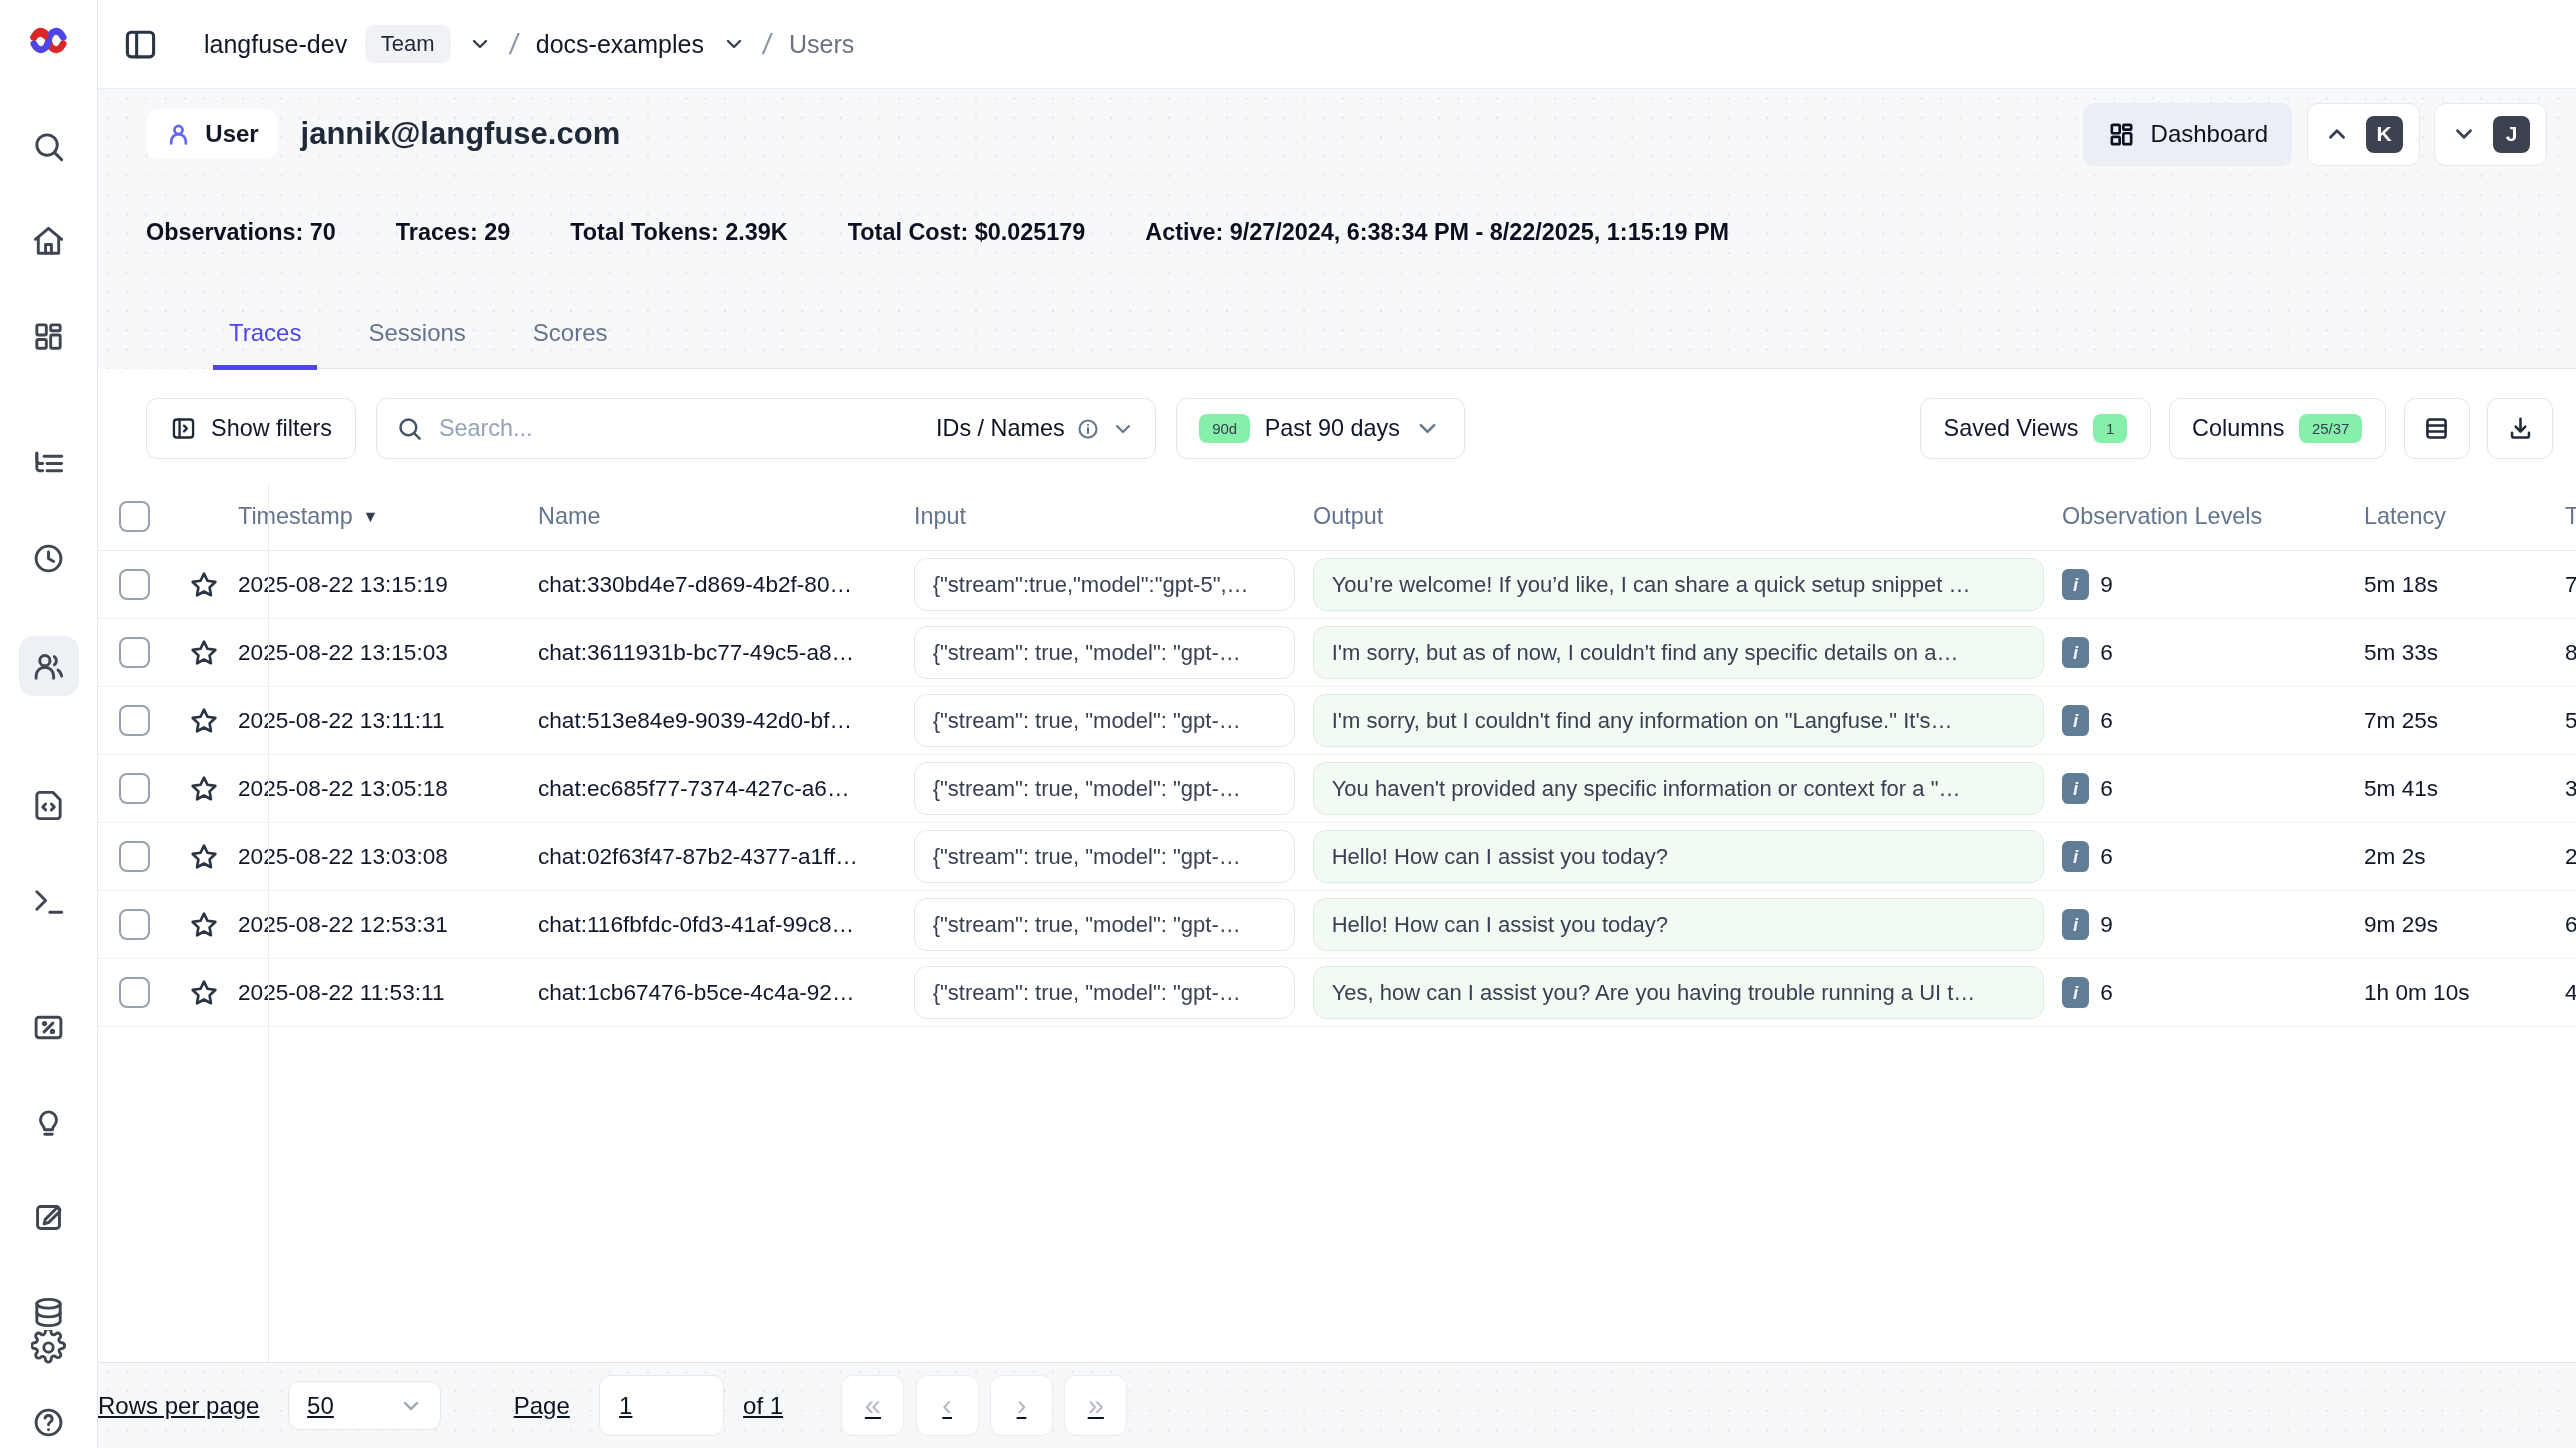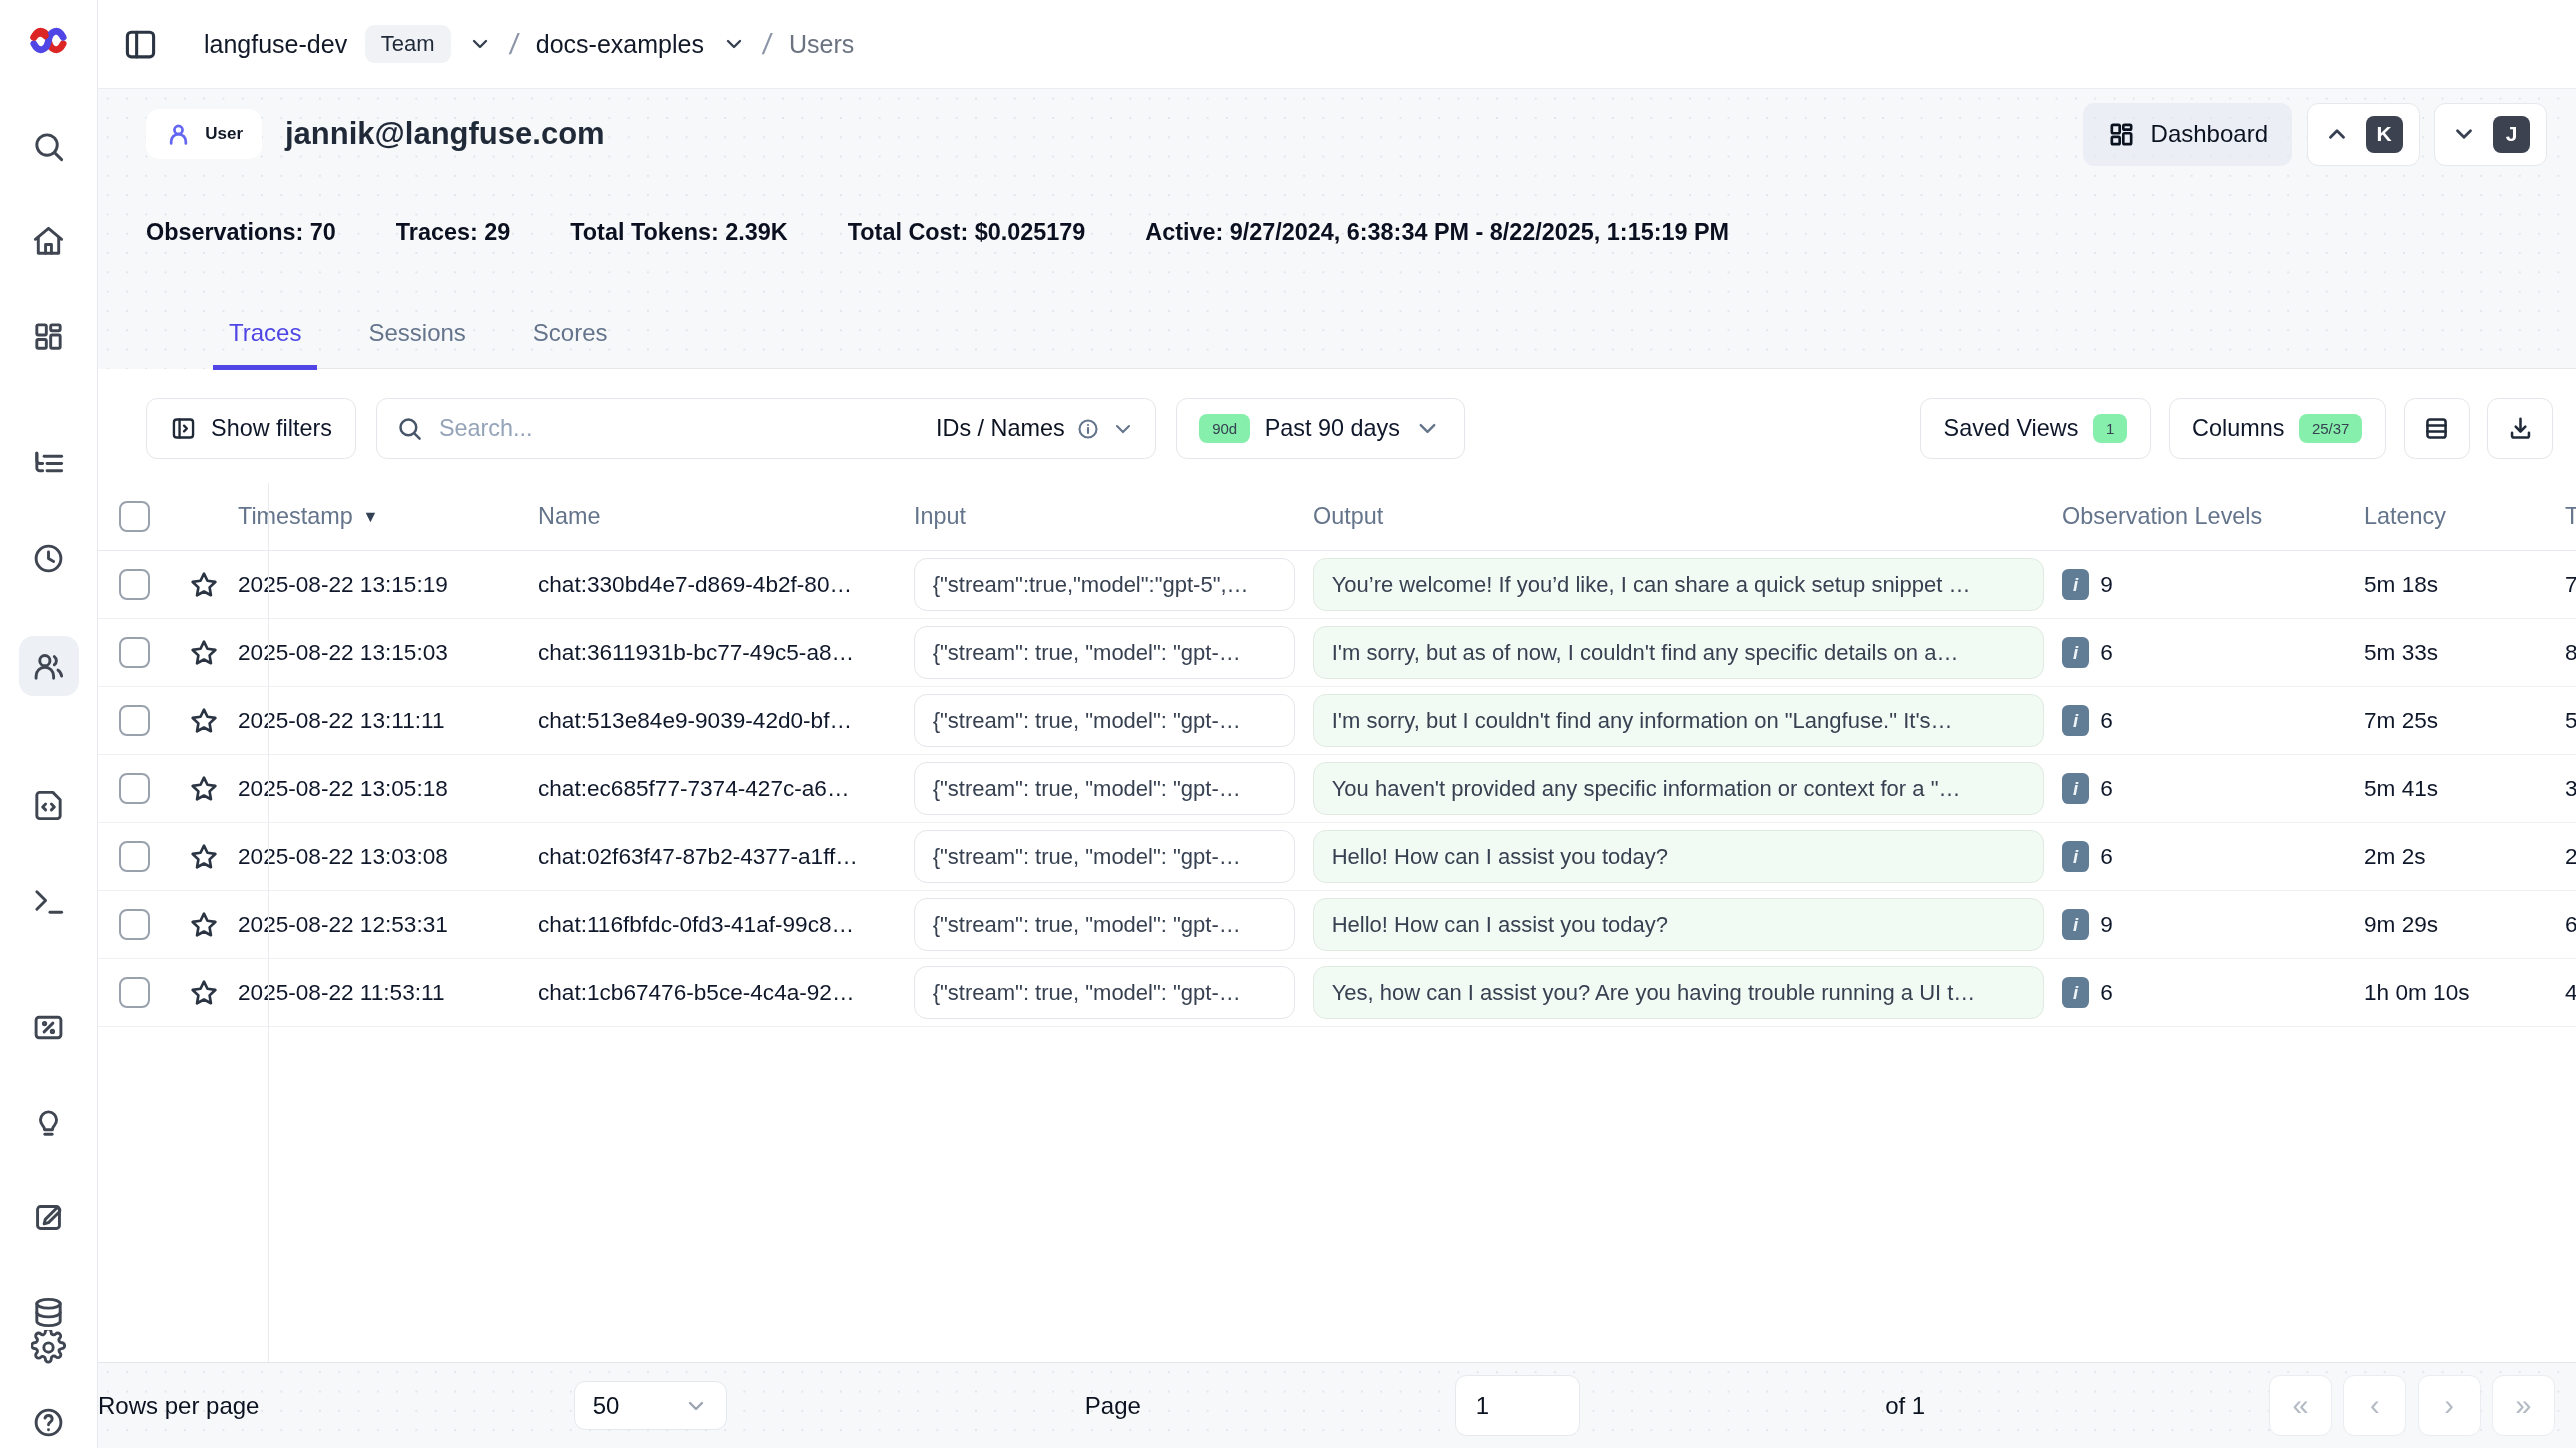--- a/index.html
+++ b/index.html
@@ -33,21 +33,21 @@
   .chev { width:24px; height:24px; stroke:#374151; stroke-width:2.4; fill:none; stroke-linecap:round; stroke-linejoin:round; }
 
   .content { flex:1; background-color:#f7f8fa;
              background-image: radial-gradient(#e2e5eb 1.4px, transparent 1.4px);
              background-size:19.3px 19.3px; display:flex; flex-direction:column; min-height:0; }
 
   
   .user-header { height:90px; flex:0 0 90px; display:flex; align-items:center; padding:0 29px 0 48px; }
   .user-pill { background:#fff; border-radius:13px; padding:11.3px 19.3px; display:flex; align-items:center; gap:13px; }
   .user-pill svg { width:27px; height:27px; stroke:#6366f1; stroke-width:2.4; fill:none; stroke-linecap:round; stroke-linejoin:round; }
-  .user-pill span { font-size:17px; font-weight:700; color:#111827; }
+  .user-pill span { font-size:24px; font-weight:700; color:#111827; }
   .user-email { margin-left:22.6px; font-size:31px; font-weight:700; color:#1f2937; }
   .header-actions { margin-left:auto; display:flex; align-items:flex-start; gap:14.5px; }
   .btn-dashboard { display:flex; align-items:center; gap:14.5px; background:rgba(226,232,240,0.55); border:none;
                    border-radius:11.3px; height:63px; padding:0 24px; font-size:24px; font-weight:500; color:#0b1220; cursor:pointer; font-family:inherit; }
   .btn-dashboard svg { width:29px; height:29px; stroke:#0b1220; stroke-width:2.2; fill:none; stroke-linejoin:round; }
   .btn-nav { display:flex; align-items:center; gap:16px; background:#fff; border:1.2px solid #e5e8ed; border-radius:11.3px;
              height:63px; padding:0 16px; cursor:pointer; }
   .btn-nav svg { width:26px; height:26px; stroke:#374151; stroke-width:2.6; fill:none; stroke-linecap:round; stroke-linejoin:round; }
   .kbd { width:37px; height:37px; background:#3c4250; color:#fff; border-radius:8px; display:flex; align-items:center; justify-content:center;
          font-size:21px; font-weight:600; }
@@ -99,22 +99,22 @@
   .io-box { height:53px; border-radius:13px; display:flex; align-items:center; padding:0 17.7px; font-size:22px; color:#374151;
             overflow:hidden; white-space:nowrap; margin-right:17.7px; cursor:pointer; }
   .input-box { background:#fff; border:1.2px solid #e3e6ea; }
   .output-box { background:#f1faf3; border:1.2px solid #dfeae1; }
   .c-obs { display:flex; align-items:center; gap:11.3px; }
   .obs-badge { width:27px; height:31px; border-radius:6.4px; background:#607d95; color:#eef3f7; display:flex; align-items:center;
                justify-content:center; font-size:18.5px; font-weight:700; font-style:italic; }
   .c-cut { overflow:visible; }
 
   
-  .pagination { height:85px; flex:0 0 85px; display:flex; align-items:center; justify-content:space-between; padding-right:21px;
-                font-size:24px; color:#0b1220; gap:19.3px; }
+  .pagination { height:85px; flex:0 0 85px; display:flex; align-items:center; justify-content:flex-start; padding-right:21px;
+                font-size:24px; color:#0b1220; gap:19.3px;text-decoration:underline; }
   .pg-label { font-weight:500; margin-right:9.7px; }
   .select-box { display:flex; align-items:center; justify-content:space-between; width:153px; height:49px; background:#fff;
                 border:1.2px solid #e5e8ed; border-radius:11.3px; padding:0 17.7px; cursor:pointer; margin-right:53px; }
   .page-input { width:125px; height:61px; background:#fff; border:1.2px solid #e5e8ed; border-radius:11.3px; padding:0 19.3px;
                 font-size:24px; color:#0b1220; font-family:inherit; outline:none; }
   .of-label { margin-right:39px; }
   .pager { display:flex; gap:11.3px; }
   .pager-btn { width:63px; height:61px; background:#fff; border:1.2px solid #e9ecf0; border-radius:11.3px; color:#b3bac4;
                font-size:29px; display:flex; align-items:center; justify-content:center; cursor:pointer; font-family:inherit; }
 </style>

